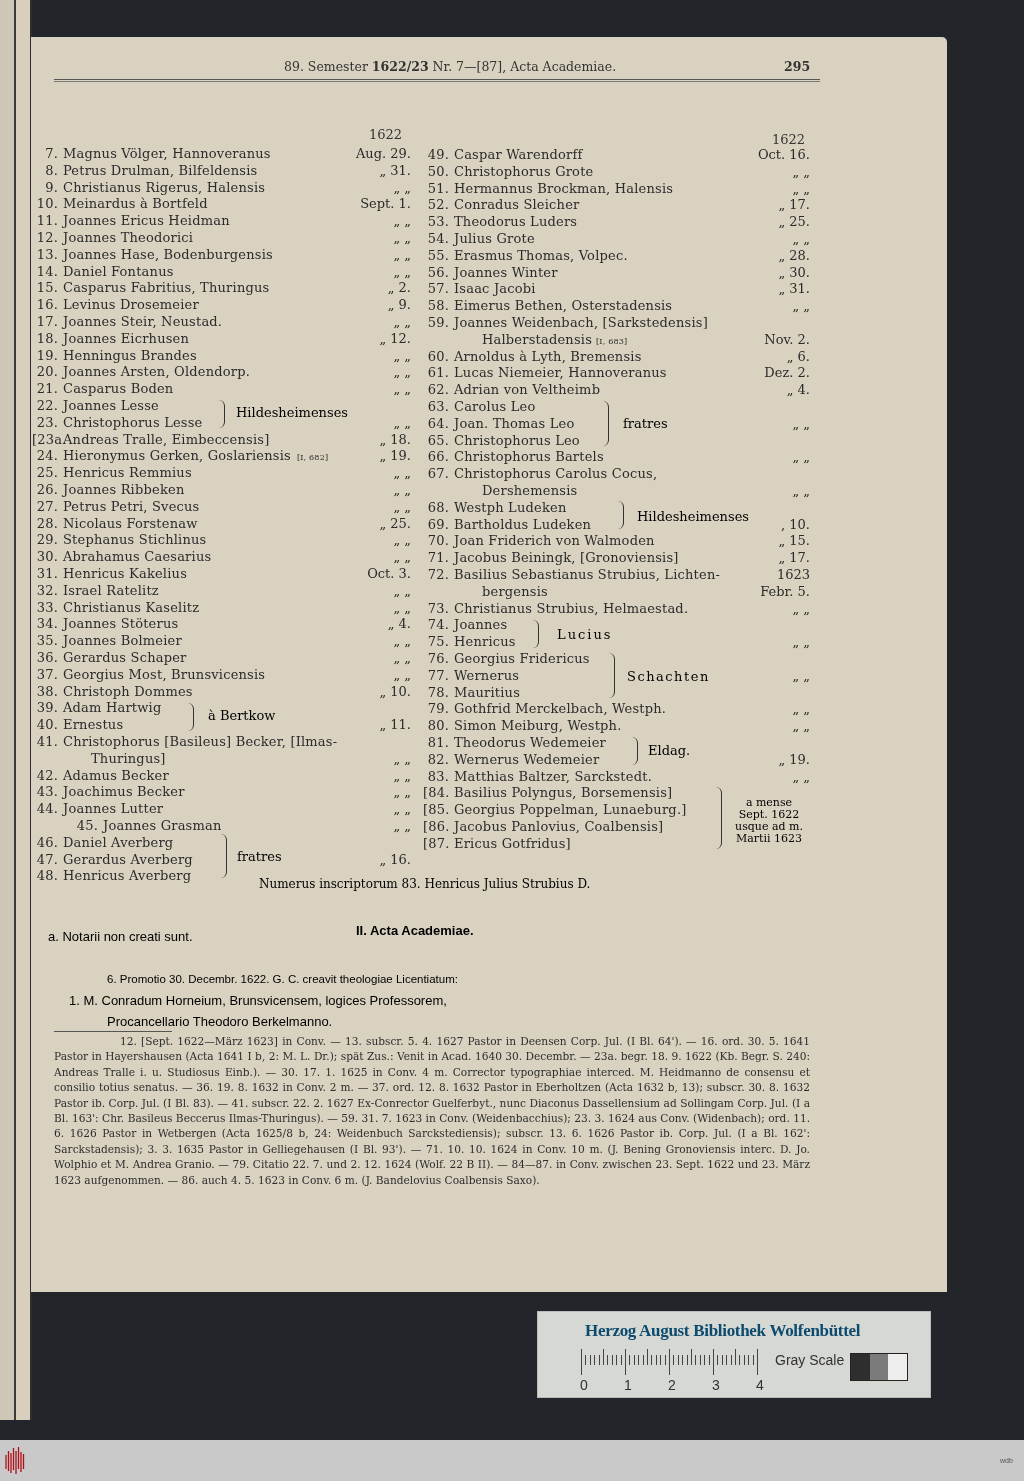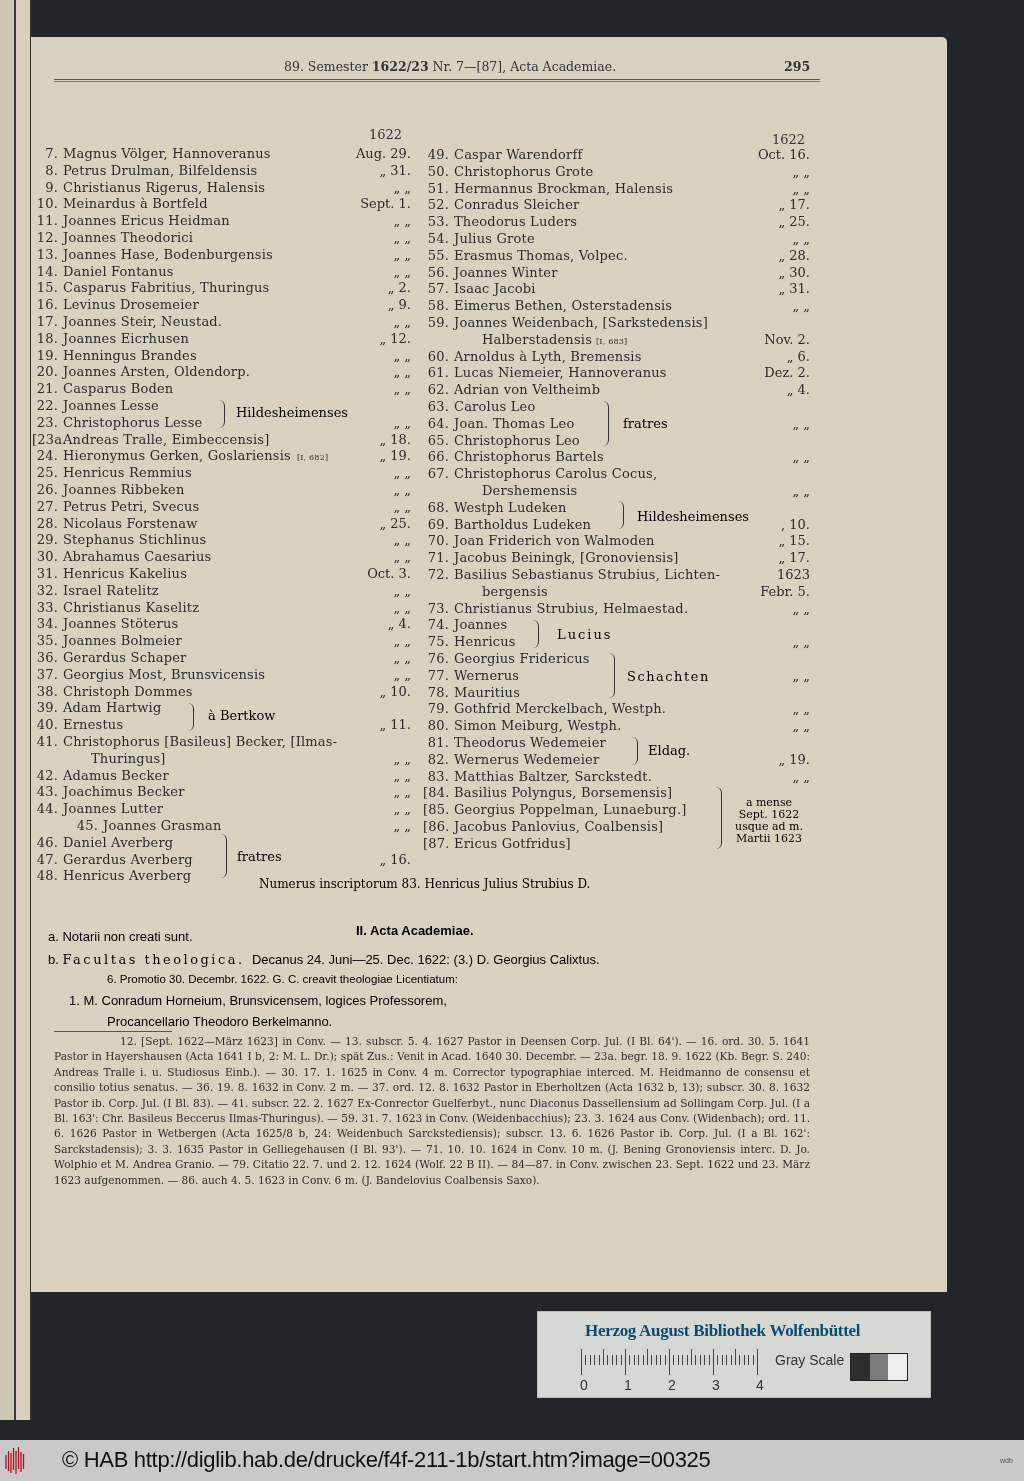--- a/index.html
+++ b/index.html
@@ -259,21 +259,20 @@
     <div>a mense</div>
     <div>Sept. 1622</div>
     <div>usque ad m.</div>
     <div>Martii 1623</div>
   </div>
 
   <div class="numerus">Numerus inscriptorum 83.   Henricus Julius Strubius D.</div>
 
   <div class="acta" style="left:48px;top:929px;">a. Notarii non creati sunt.</div>
   <div class="section-title">II. Acta Academiae.</div>
-  <div class="acta" style="left:48px;top:952px;"><span>b. </span><span class="spaced">Facultas theologica.</span> &nbsp;<span>Decanus 24. Juni—25. Dec. 1622: (3.) D. Georgius Calixtus.</span></div>
   <div class="acta-sm" style="left:107px;top:973px;">6. Promotio 30. Decembr. 1622.  G. C. creavit theologiae Licentiatum:</div>
   <div class="acta" style="left:69px;top:993px;">1. M. Conradum Horneium, Brunsvicensem, logices Professorem,</div>
   <div class="acta" style="left:107px;top:1014px;">Procancellario Theodoro Berkelmanno.</div>
 
   <div class="fn-rule"></div>
   <div class="fn" style="top:1034px;text-indent:66px;">
     <p>12. [Sept. 1622—März 1623] in Conv. — 13. subscr. 5. 4. 1627 Pastor in Deensen Corp. Jul. (I Bl. 64'). — 16. ord. 30. 5. 1641 Pastor in Hayershausen (Acta 1641 I b, 2: M. L. Dr.); spät Zus.: Venit in Acad. 1640 30. Decembr. — 23a. begr. 18. 9. 1622 (Kb. Begr. S. 240: Andreas Tralle i. u. Studiosus Einb.). — 30. 17. 1. 1625 in Conv. 4 m. Corrector typographiae interced. M. Heidmanno de consensu et consilio totius senatus. — 36. 19. 8. 1632 in Conv. 2 m. — 37. ord. 12. 8. 1632 Pastor in Eberholtzen (Acta 1632 b, 13); subscr. 30. 8. 1632 Pastor ib. Corp. Jul. (I Bl. 83). — 41. subscr. 22. 2. 1627 Ex-Conrector Guelferbyt., nunc Diaconus Dassellensium ad Sollingam Corp. Jul. (I a Bl. 163': Chr. Basileus Beccerus Ilmas-Thuringus). — 59. 31. 7. 1623 in Conv. (Weidenbacchius); 23. 3. 1624 aus Conv. (Widenbach); ord. 11. 6. 1626 Pastor in Wetbergen (Acta 1625/8 b, 24: Weidenbuch Sarckstediensis); subscr. 13. 6. 1626 Pastor ib. Corp. Jul. (I a Bl. 162': Sarckstadensis); 3. 3. 1635 Pastor in Gelliegehausen (I Bl. 93'). — 71. 10. 10. 1624 in Conv. 10 m. (J. Bening Gronoviensis interc. D. Jo. Wolphio et M. Andrea Granio. — 79. Citatio 22. 7. und 2. 12. 1624 (Wolf. 22 B II). — 84—87. in Conv. zwischen 23. Sept. 1622 und 23. März 1623 aufgenommen. — 86. auch 4. 5. 1623 in Conv. 6 m. (J. Bandelovius Coalbensis Saxo).</p>
   </div>
 </div>
 
@@ -341,15 +340,14 @@
       <line x1="1" y1="10" x2="1" y2="24"></line>
         <line x1="3.5" y1="6" x2="3.5" y2="26"></line>
       <line x1="6" y1="8" x2="6" y2="28"></line>
         <line x1="8.5" y1="3" x2="8.5" y2="25"></line>
       <line x1="11" y1="6" x2="11" y2="29"></line>
         <line x1="13.5" y1="2" x2="13.5" y2="24"></line>
       <line x1="16" y1="7" x2="16" y2="27"></line>
         <line x1="18.5" y1="9" x2="18.5" y2="24"></line>
     </g>
   </svg>
-  <div class="footer-text">© HAB http://diglib.hab.de/drucke/f4f-211-1b/start.htm?image=00325</div>
   <div class="footer-mini">wdb</div>
 </div>
 
 </body></html>

